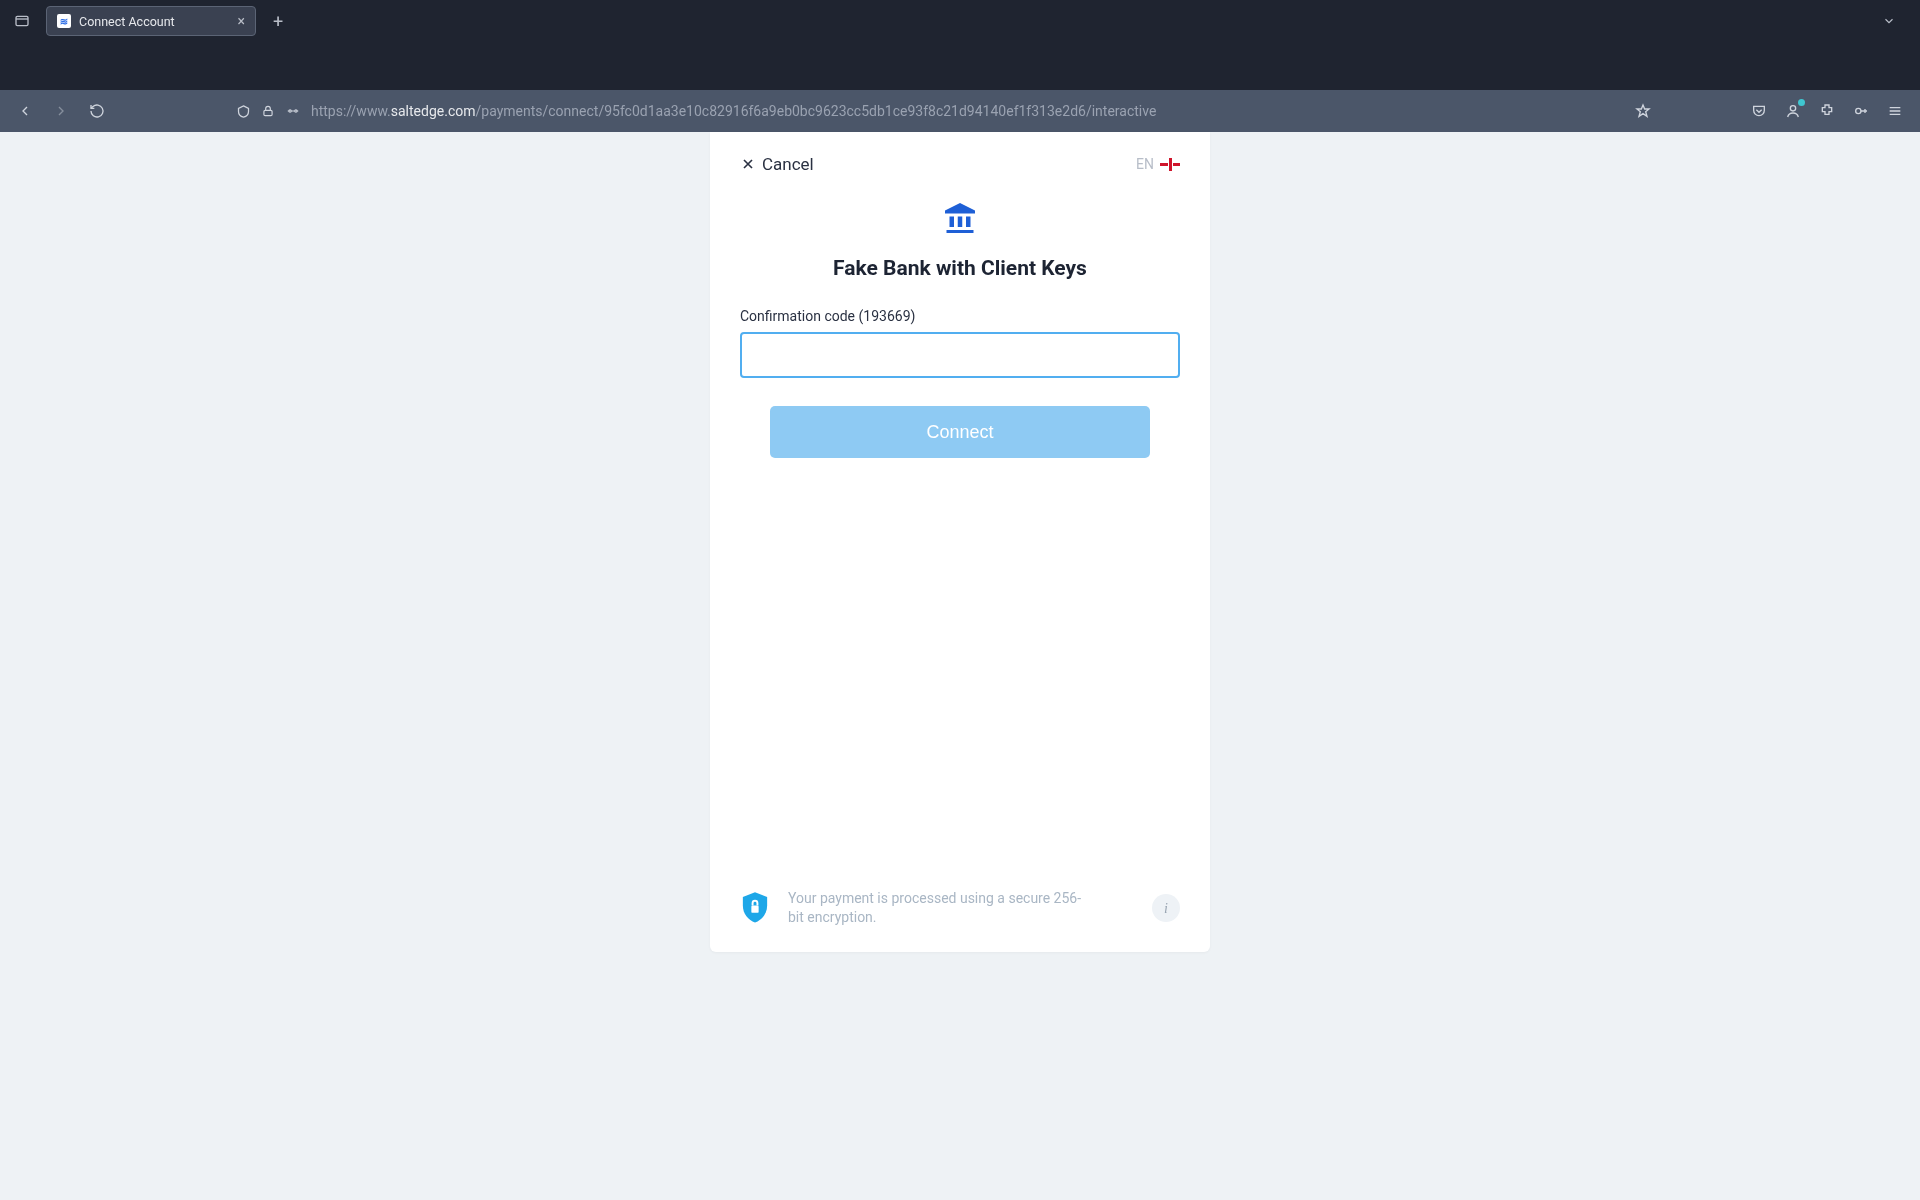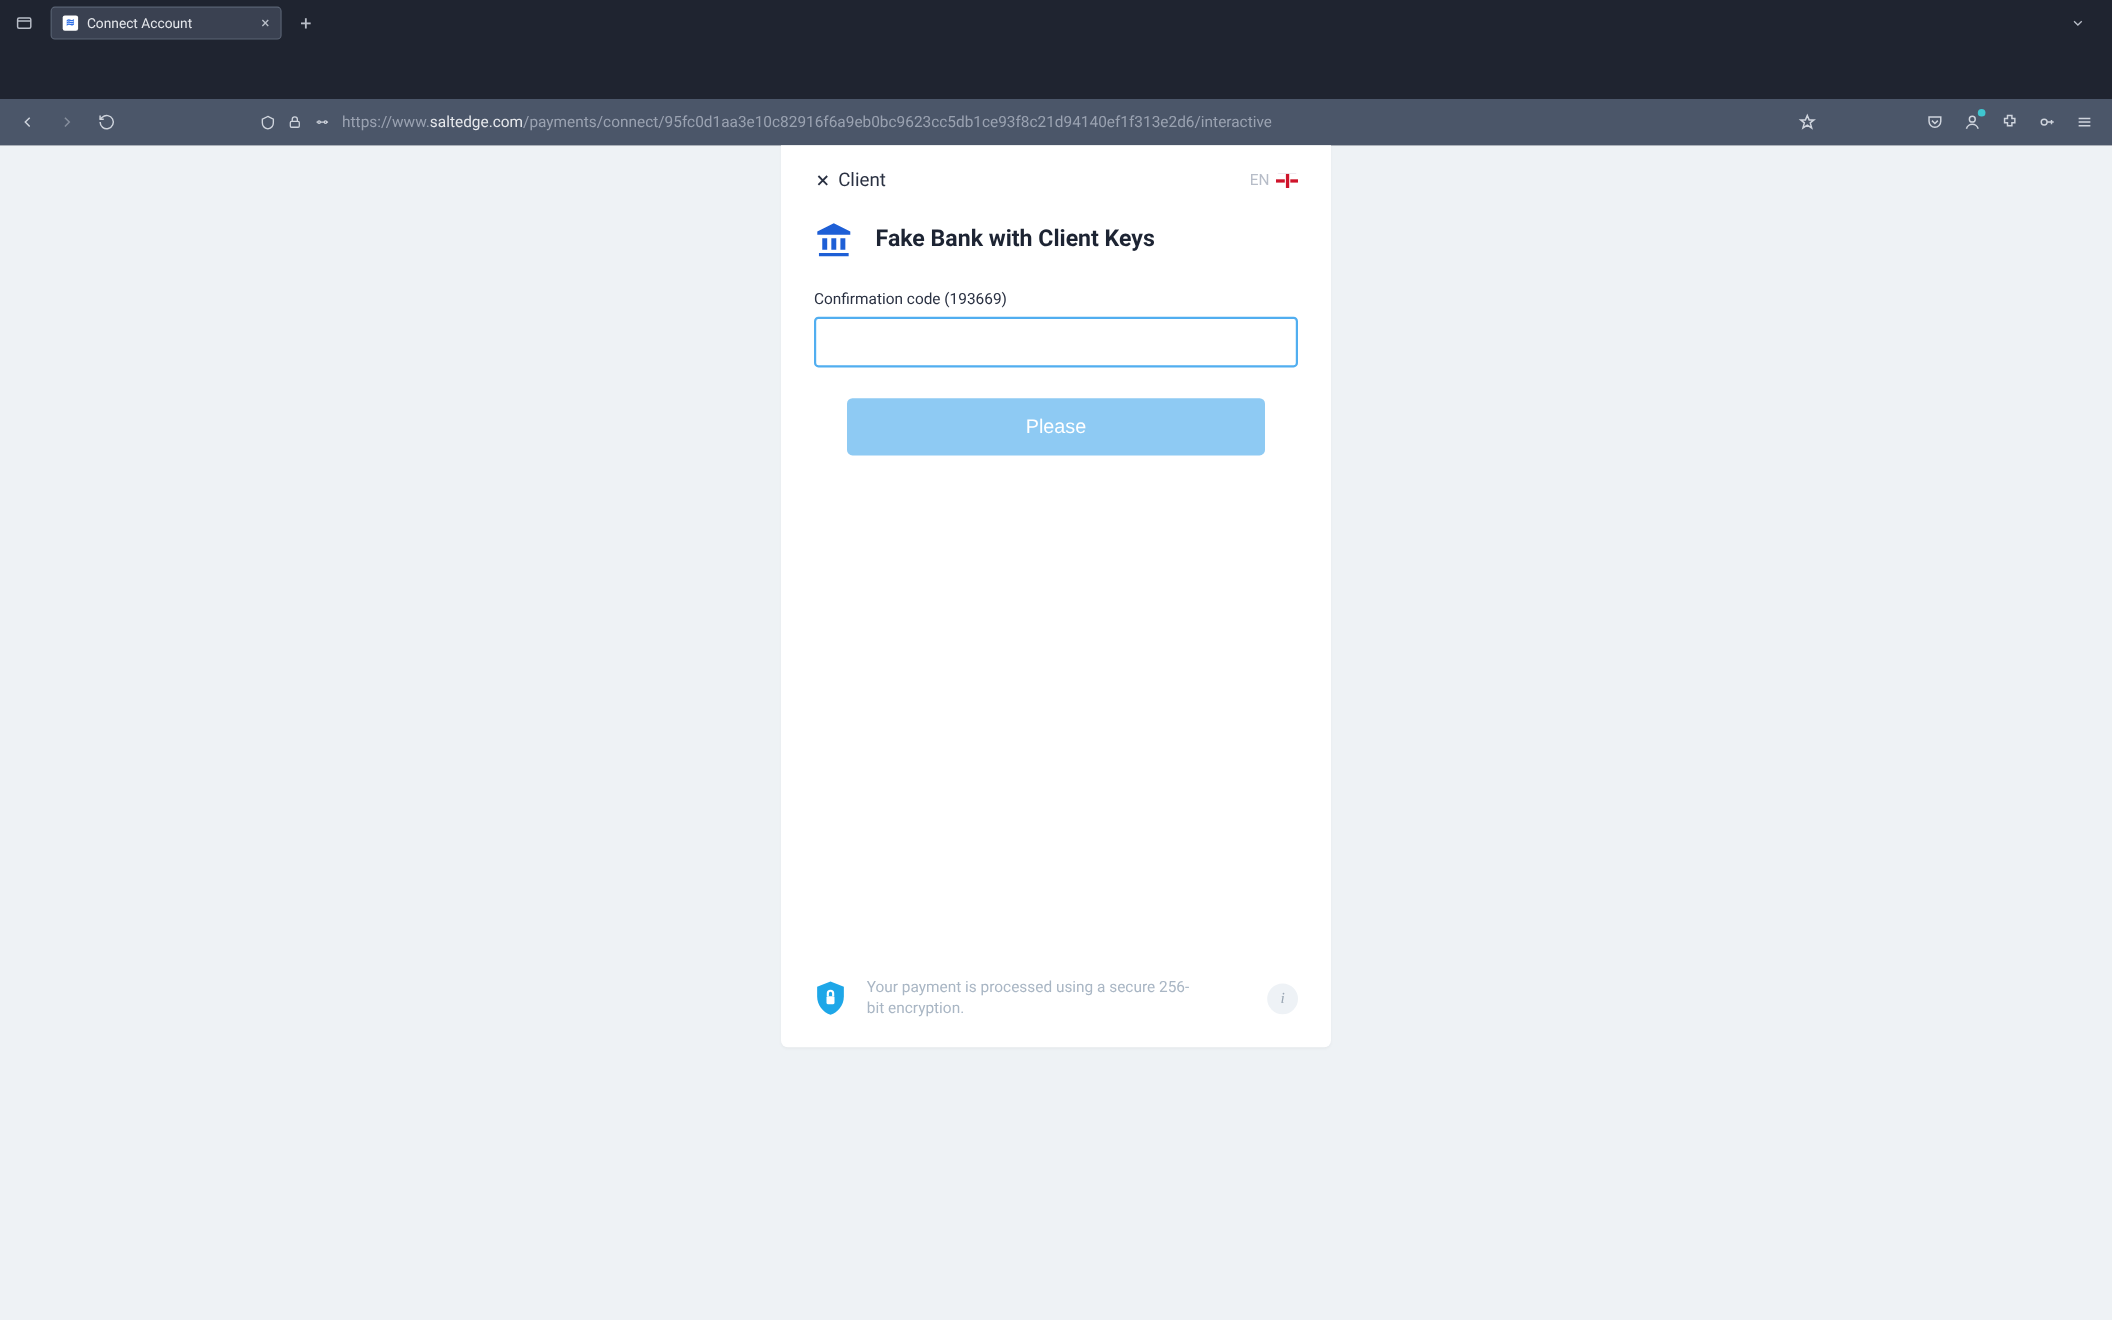--- a/index.html
+++ b/index.html
@@ -159,20 +159,21 @@
     content: "";
     position: absolute;
     background: #fff;
   }
   .flag::before { left: 0; right: 0; height: 3px; top: 5px; background:#cf142b; box-shadow: 0 -1px 0 #fff, 0 1px 0 #fff; }
   .flag::after { top:0; bottom:0; width:3px; left:8.5px; background:#cf142b; box-shadow: -1px 0 0 #fff, 1px 0 0 #fff; }
 
   .bank-row {
     display: flex; align-items: center; gap: 20px;
     margin-top: 26px;
+    flex-direction: column;
   }
   .bank-icon {
     width: 36px; height: 36px;
     color: #1e5fd6;
   }
   .bank-name {
     font-size: 21px;
     font-weight: 700;
     color: #1d2433;
   }
@@ -364,21 +365,21 @@
 <div class="page">
   <div class="card">
 
     <div class="card-header">
       <div class="cancel-link">
         <span class="x">
           <svg width="16" height="16" viewBox="0 0 24 24" fill="none" stroke="currentColor" stroke-width="2.5">
               <path d="M6 6l12 12M18 6L6 18"></path>
             </svg>
         </span>
-        <span>Client</span>
+        <span>Cancel</span>
       </div>
       <div class="lang">
         <span>EN</span>
         <span class="flag"></span>
       </div>
     </div>
 
     <div class="bank-row">
       <span class="bank-icon">
         <svg viewBox="0 0 24 24" width="36" height="36" fill="currentColor">
@@ -386,21 +387,21 @@
           </svg>
       </span>
       <span class="bank-name">Fake Bank with Client Keys</span>
     </div>
 
 
 
     <div class="field-label">Confirmation code (193669)</div>
     <input class="code-input" type="text" autofocus="" value="" style="">
 
-    <button class="proceed-btn">Please</button>
+    <button class="proceed-btn">Connect</button>
 
     <div class="card-spacer"></div>
 
     <div class="footer-note">
       <span class="shield-icon">
         <svg viewBox="0 0 24 28" width="30" height="34" fill="currentColor">
           <path d="M12 1l10 4v7c0 7-4.5 12-10 14C6.5 24 2 19 2 12V5l10-4z"></path>
           <rect x="9" y="12" width="6" height="6" rx="1" fill="#fff"></rect>
           <path d="M10 12v-2a2 2 0 1 1 4 0v2" fill="none" stroke="#fff" stroke-width="1.6"></path>
         </svg>

